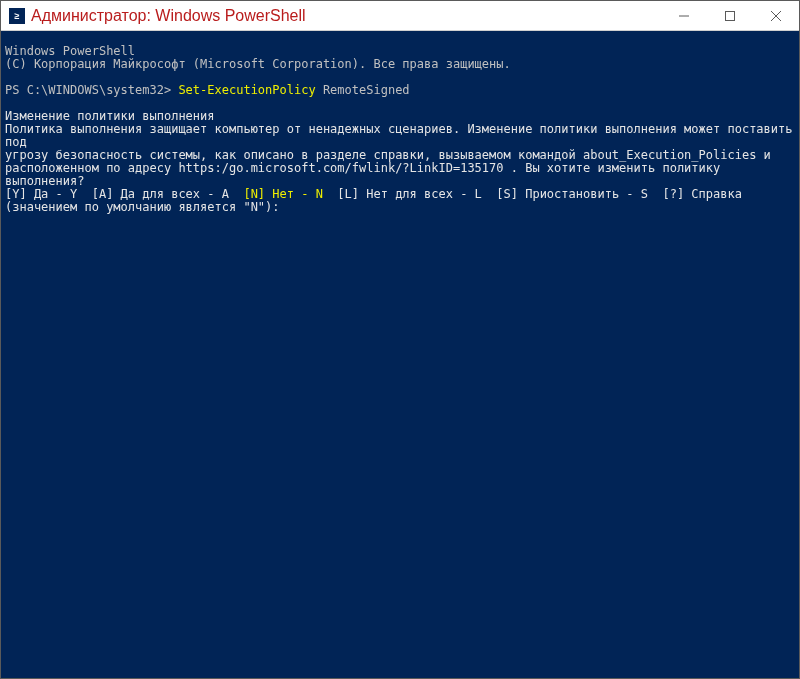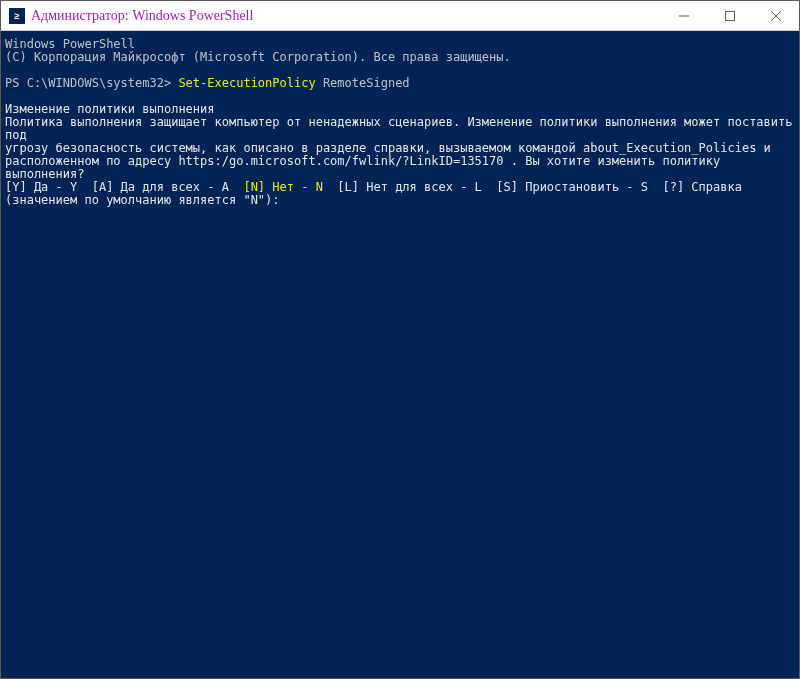--- a/index.html
+++ b/index.html
@@ -37,23 +37,23 @@
       color: #ffffff;
       display: inline-flex;
       align-items: center;
       justify-content: center;
       font-size: 9px;
       font-weight: bold;
       margin-right: 6px;
       font-family: sans-serif;
     }
     .title-text {
-      font-family: Liberation Serif, serif;
-      font-size: 14px;
-      color: #a21caf;
+      font-family: Liberation Sans, sans-serif;
+      font-size: 16px;
+      color: #b91c1c;
       flex: 1;
     }
     .window-controls {
       display: flex;
       height: 100%;
     }
     .win-btn {
       width: 46px;
       height: 100%;
       display: inline-flex;
@@ -66,21 +66,21 @@
     .win-btn svg {
       width: 10px;
       height: 10px;
       stroke: #5a5a5a;
       stroke-width: 1;
       fill: none;
     }
     .console {
       flex: 1;
       background: #012456;
-      padding: 7px 4px;
+      padding: 14px 4px;
       color: #e5e5e5;
       line-height: 13px;
       white-space: pre-wrap;
       overflow: hidden;
     }
     .yellow { color: #eeee00; }
     .silver { color: #c0c0c0; }
   </style>
 </head>
 <body>

